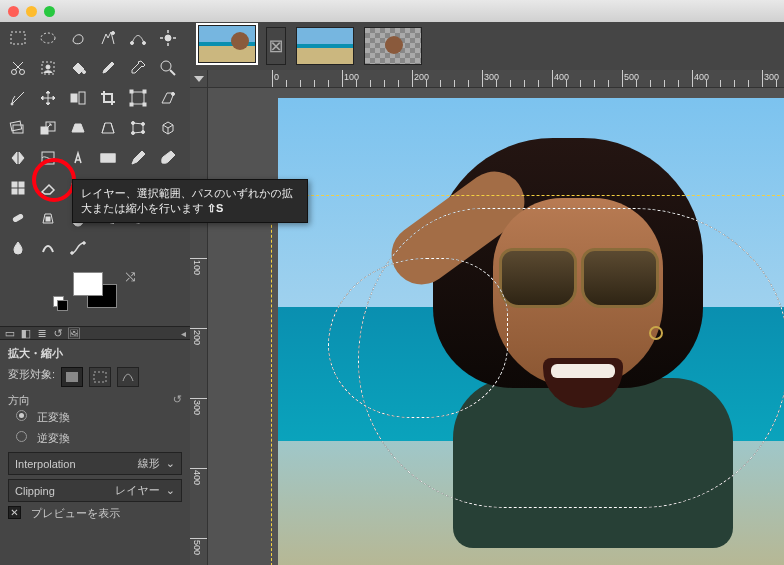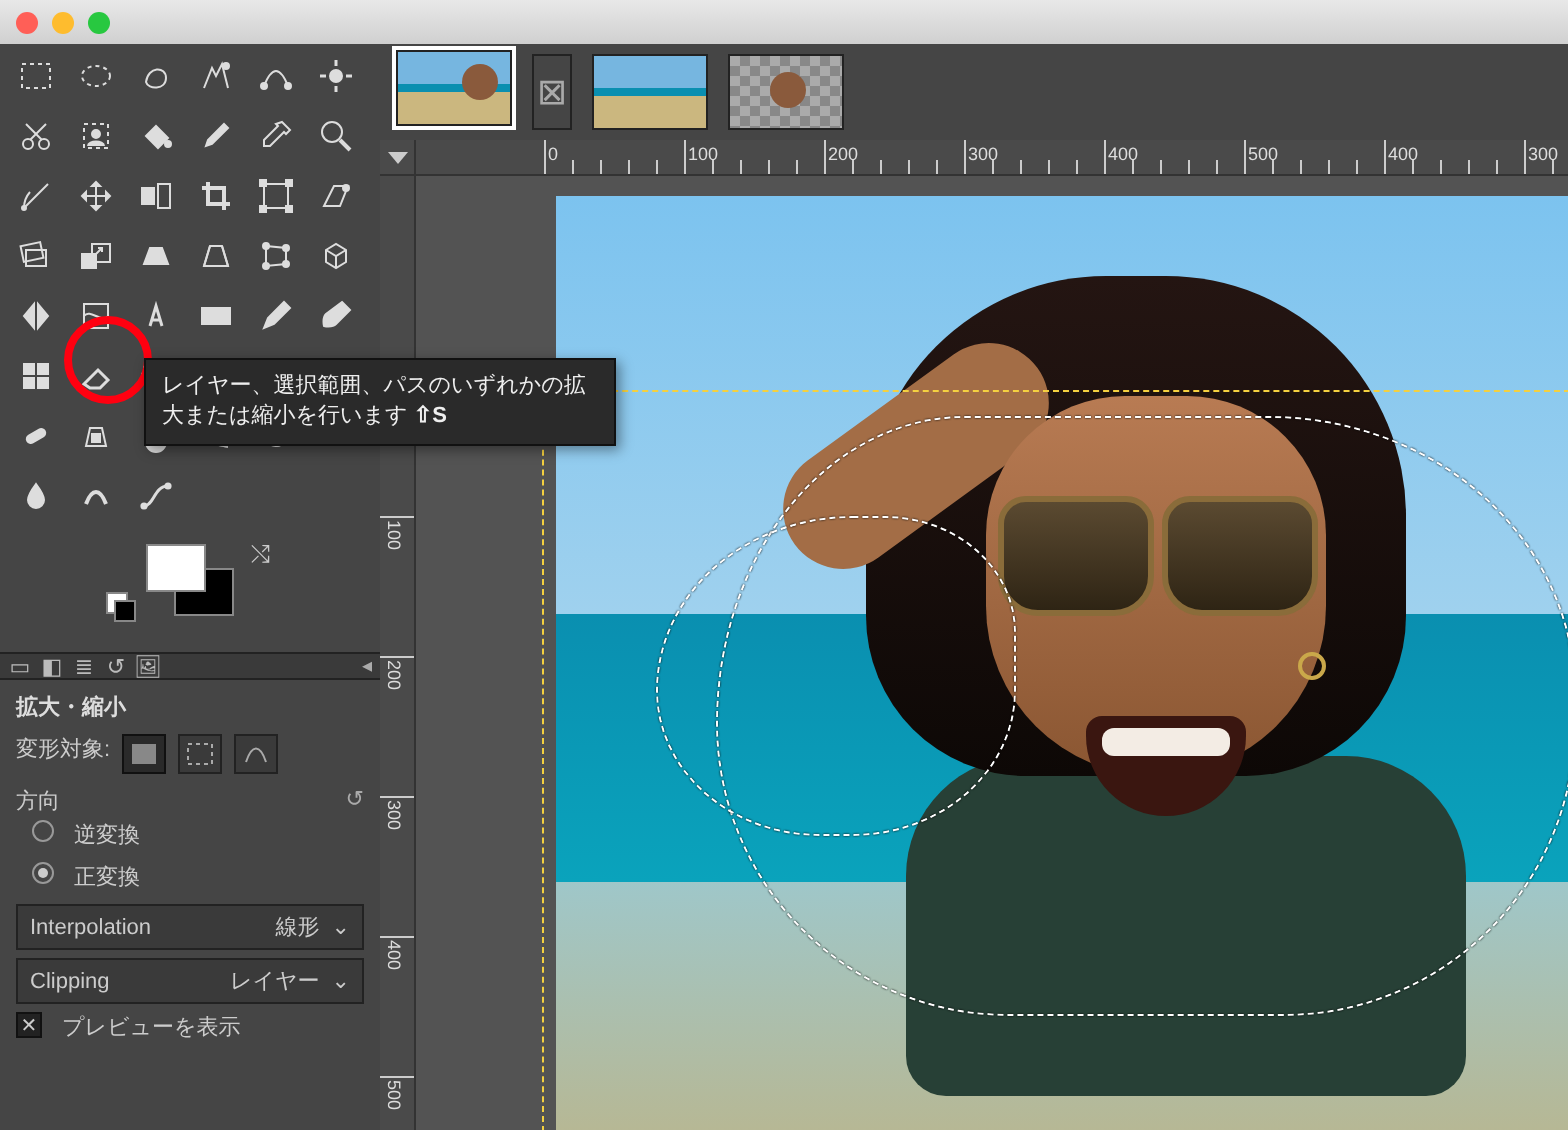--- a/index.html
+++ b/index.html
@@ -463,26 +463,26 @@
               <path d="M2 10c3-9 7-9 10 0" fill="none" stroke="#aaa"></path>
             </svg>
           </div>
       </div>
 
       <div class="optrow" style="margin-top:4px;margin-bottom:2px">
         <span class="lbl">方向</span>
         <span class="rlarrow">↺</span>
       </div>
       <div class="optrow" style="margin-left:8px">
+        <span class="radio chk"></span>
+        <span>正変換</span>
+      </div>
+      <div class="optrow" style="margin-left:8px">
         <span class="radio"></span>
         <span>逆変換</span>
-      </div>
-      <div class="optrow" style="margin-left:8px">
-        <span class="radio chk"></span>
-        <span>正変換</span>
       </div>
 
       <div class="sel">
         <span>Interpolation</span>
         <span style="display:flex;gap:6px;align-items:center">
           <span>線形</span>
           <span class="chev">⌄</span>
         </span>
       </div>
 

